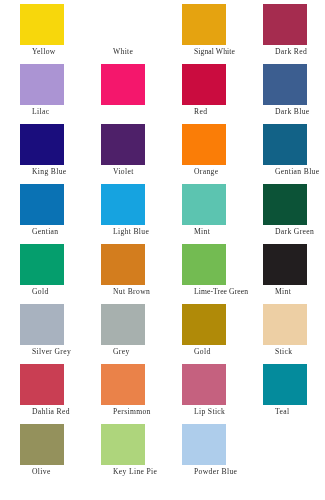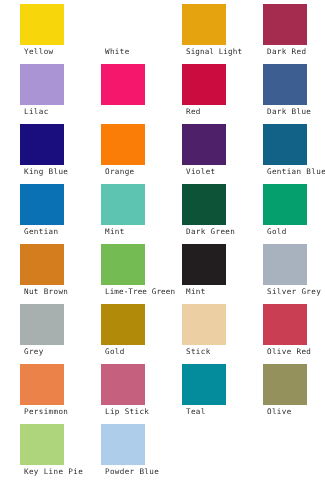--- a/index.html
+++ b/index.html
@@ -46,41 +46,42 @@
     font-size: 7.6px;
     line-height: 10px;
     letter-spacing: 0.35px;
     color: #2b2b2b;
     white-space: nowrap;
     text-align: left;
     transform-origin: left center;
   }
   
   .swatch-cell .swatch-label {
-    margin-left: 4px;
+    margin-left: 12px;
+    font-family: Liberation Serif, serif;
   }
   .swatch-cell.long .swatch-label {
     letter-spacing: 0.1px;
   }
 </style>
 </head>
 <body>
 
 <div id="palette-grid">
     <div class="swatch-cell">
       <div class="swatch-chip" style="background: rgb(247, 215, 12);"></div>
       <div class="swatch-label">Yellow</div>
     </div>
     <div class="swatch-cell">
       <div class="swatch-chip" style="background: rgb(255, 255, 255);"></div>
       <div class="swatch-label">White</div>
     </div>
     <div class="swatch-cell long">
       <div class="swatch-chip" style="background: rgb(229, 163, 16);"></div>
-      <div class="swatch-label">Signal Light</div>
+      <div class="swatch-label">Signal White</div>
     </div>
     <div class="swatch-cell">
       <div class="swatch-chip" style="background: rgb(165, 44, 79);"></div>
       <div class="swatch-label">Dark Red</div>
     </div>
     <div class="swatch-cell">
       <div class="swatch-chip" style="background: rgb(171, 148, 211);"></div>
       <div class="swatch-label">Lilac</div>
     </div>
     <div class="swatch-cell">
@@ -92,34 +93,38 @@
     </div>
     <div class="swatch-cell">
       <div class="swatch-chip" style="background: rgb(60, 94, 144);"></div>
       <div class="swatch-label">Dark Blue</div>
     </div>
     <div class="swatch-cell">
       <div class="swatch-chip" style="background: rgb(26, 13, 125);"></div>
       <div class="swatch-label">King Blue</div>
     </div>
     <div class="swatch-cell">
+      <div class="swatch-chip" style="background: rgb(78, 32, 105);"></div>
+      <div class="swatch-label">Violet</div>
+    </div>
+    <div class="swatch-cell">
       <div class="swatch-chip" style="background: rgb(250, 125, 7);"></div>
       <div class="swatch-label">Orange</div>
-    </div>
-    <div class="swatch-cell">
-      <div class="swatch-chip" style="background: rgb(78, 32, 105);"></div>
-      <div class="swatch-label">Violet</div>
     </div>
     <div class="swatch-cell">
       <div class="swatch-chip" style="background: rgb(18, 98, 135);"></div>
       <div class="swatch-label">Gentian Blue</div>
     </div>
     <div class="swatch-cell">
       <div class="swatch-chip" style="background: rgb(10, 114, 180);"></div>
       <div class="swatch-label">Gentian</div>
+    </div>
+    <div class="swatch-cell">
+      <div class="swatch-chip" style="background: rgb(22, 163, 224);"></div>
+      <div class="swatch-label">Light Blue</div>
     </div>
     <div class="swatch-cell">
       <div class="swatch-chip" style="background: rgb(92, 196, 176);"></div>
       <div class="swatch-label">Mint</div>
     </div>
     <div class="swatch-cell">
       <div class="swatch-chip" style="background: rgb(12, 83, 55);"></div>
       <div class="swatch-label">Dark Green</div>
     </div>
     <div class="swatch-cell">
@@ -149,21 +154,21 @@
     <div class="swatch-cell">
       <div class="swatch-chip" style="background: rgb(176, 138, 8);"></div>
       <div class="swatch-label">Gold</div>
     </div>
     <div class="swatch-cell">
       <div class="swatch-chip" style="background: rgb(237, 207, 164);"></div>
       <div class="swatch-label">Stick</div>
     </div>
     <div class="swatch-cell">
       <div class="swatch-chip" style="background: rgb(201, 62, 83);"></div>
-      <div class="swatch-label">Olive Red</div>
+      <div class="swatch-label">Dahlia Red</div>
     </div>
     <div class="swatch-cell">
       <div class="swatch-chip" style="background: rgb(234, 130, 73);"></div>
       <div class="swatch-label">Persimmon</div>
     </div>
     <div class="swatch-cell">
       <div class="swatch-chip" style="background: rgb(197, 97, 127);"></div>
       <div class="swatch-label">Lip Stick</div>
     </div>
     <div class="swatch-cell">

